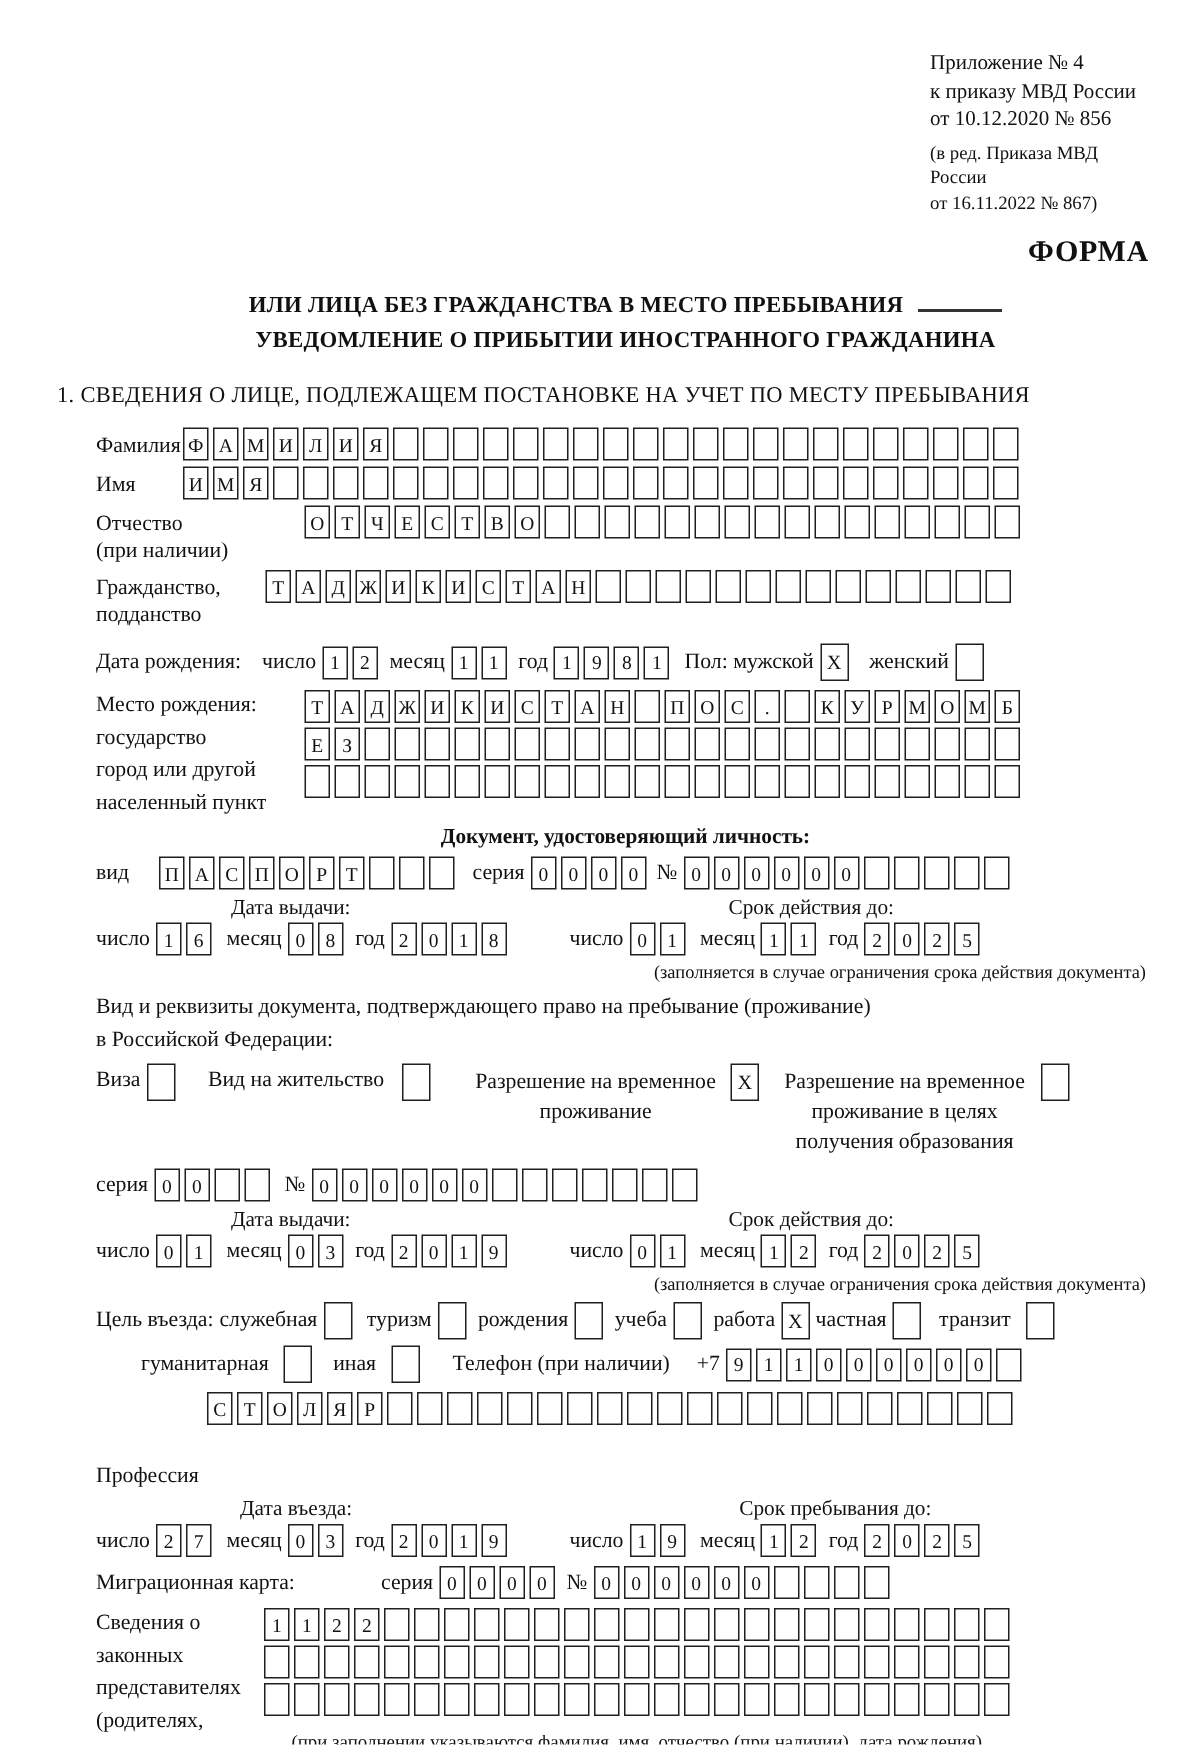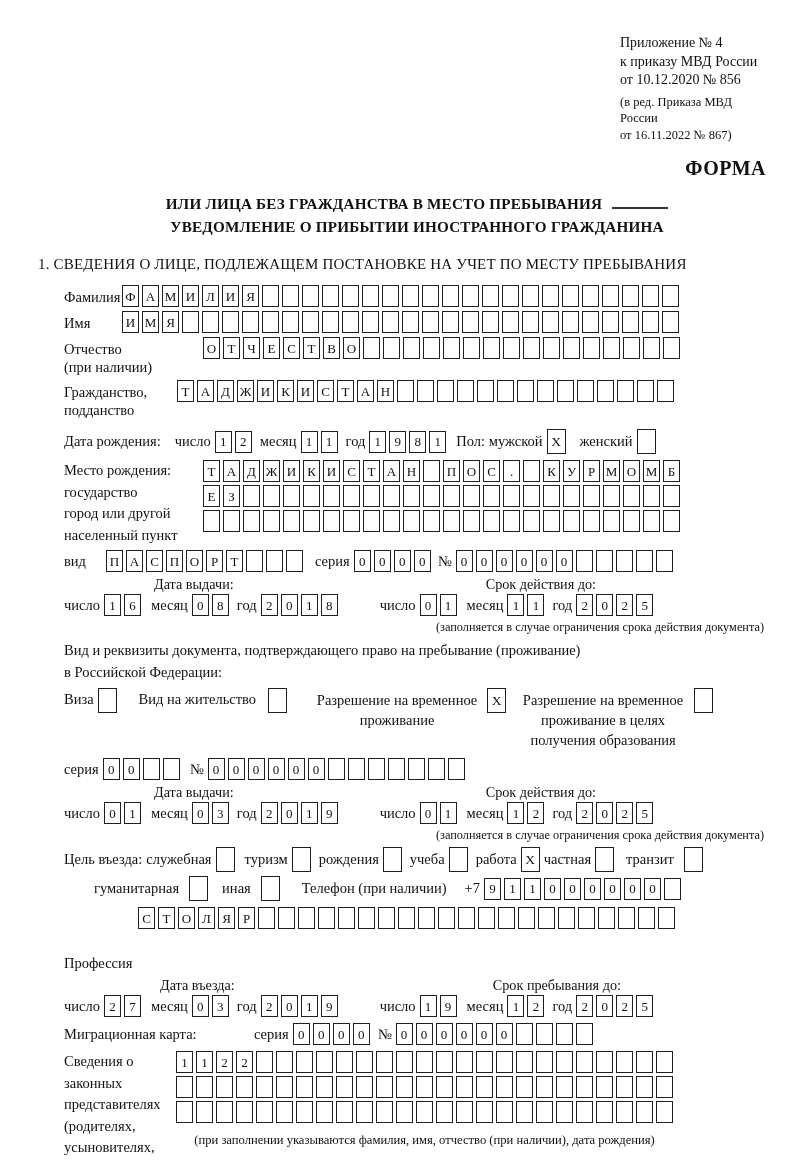--- a/index.html
+++ b/index.html
@@ -318,20 +318,21 @@
           <span class="cell"></span>
           <span class="cell"></span>
           <span class="cell"></span>
           <span class="cell"></span>
           <span class="cell"></span>
           <span class="cell"></span>
         </span>
     </span>
   </div>
 
+  <div class="doc-head">Документ, удостоверяющий личность:</div>
 
   <div class="row inline-row">
     <span class="sub" style="width:42px;">вид</span>
     <span class="cellrow">
         <span class="cell">П</span>
         <span class="cell">А</span>
         <span class="cell">С</span>
         <span class="cell">П</span>
         <span class="cell">О</span>
         <span class="cell">Р</span>

